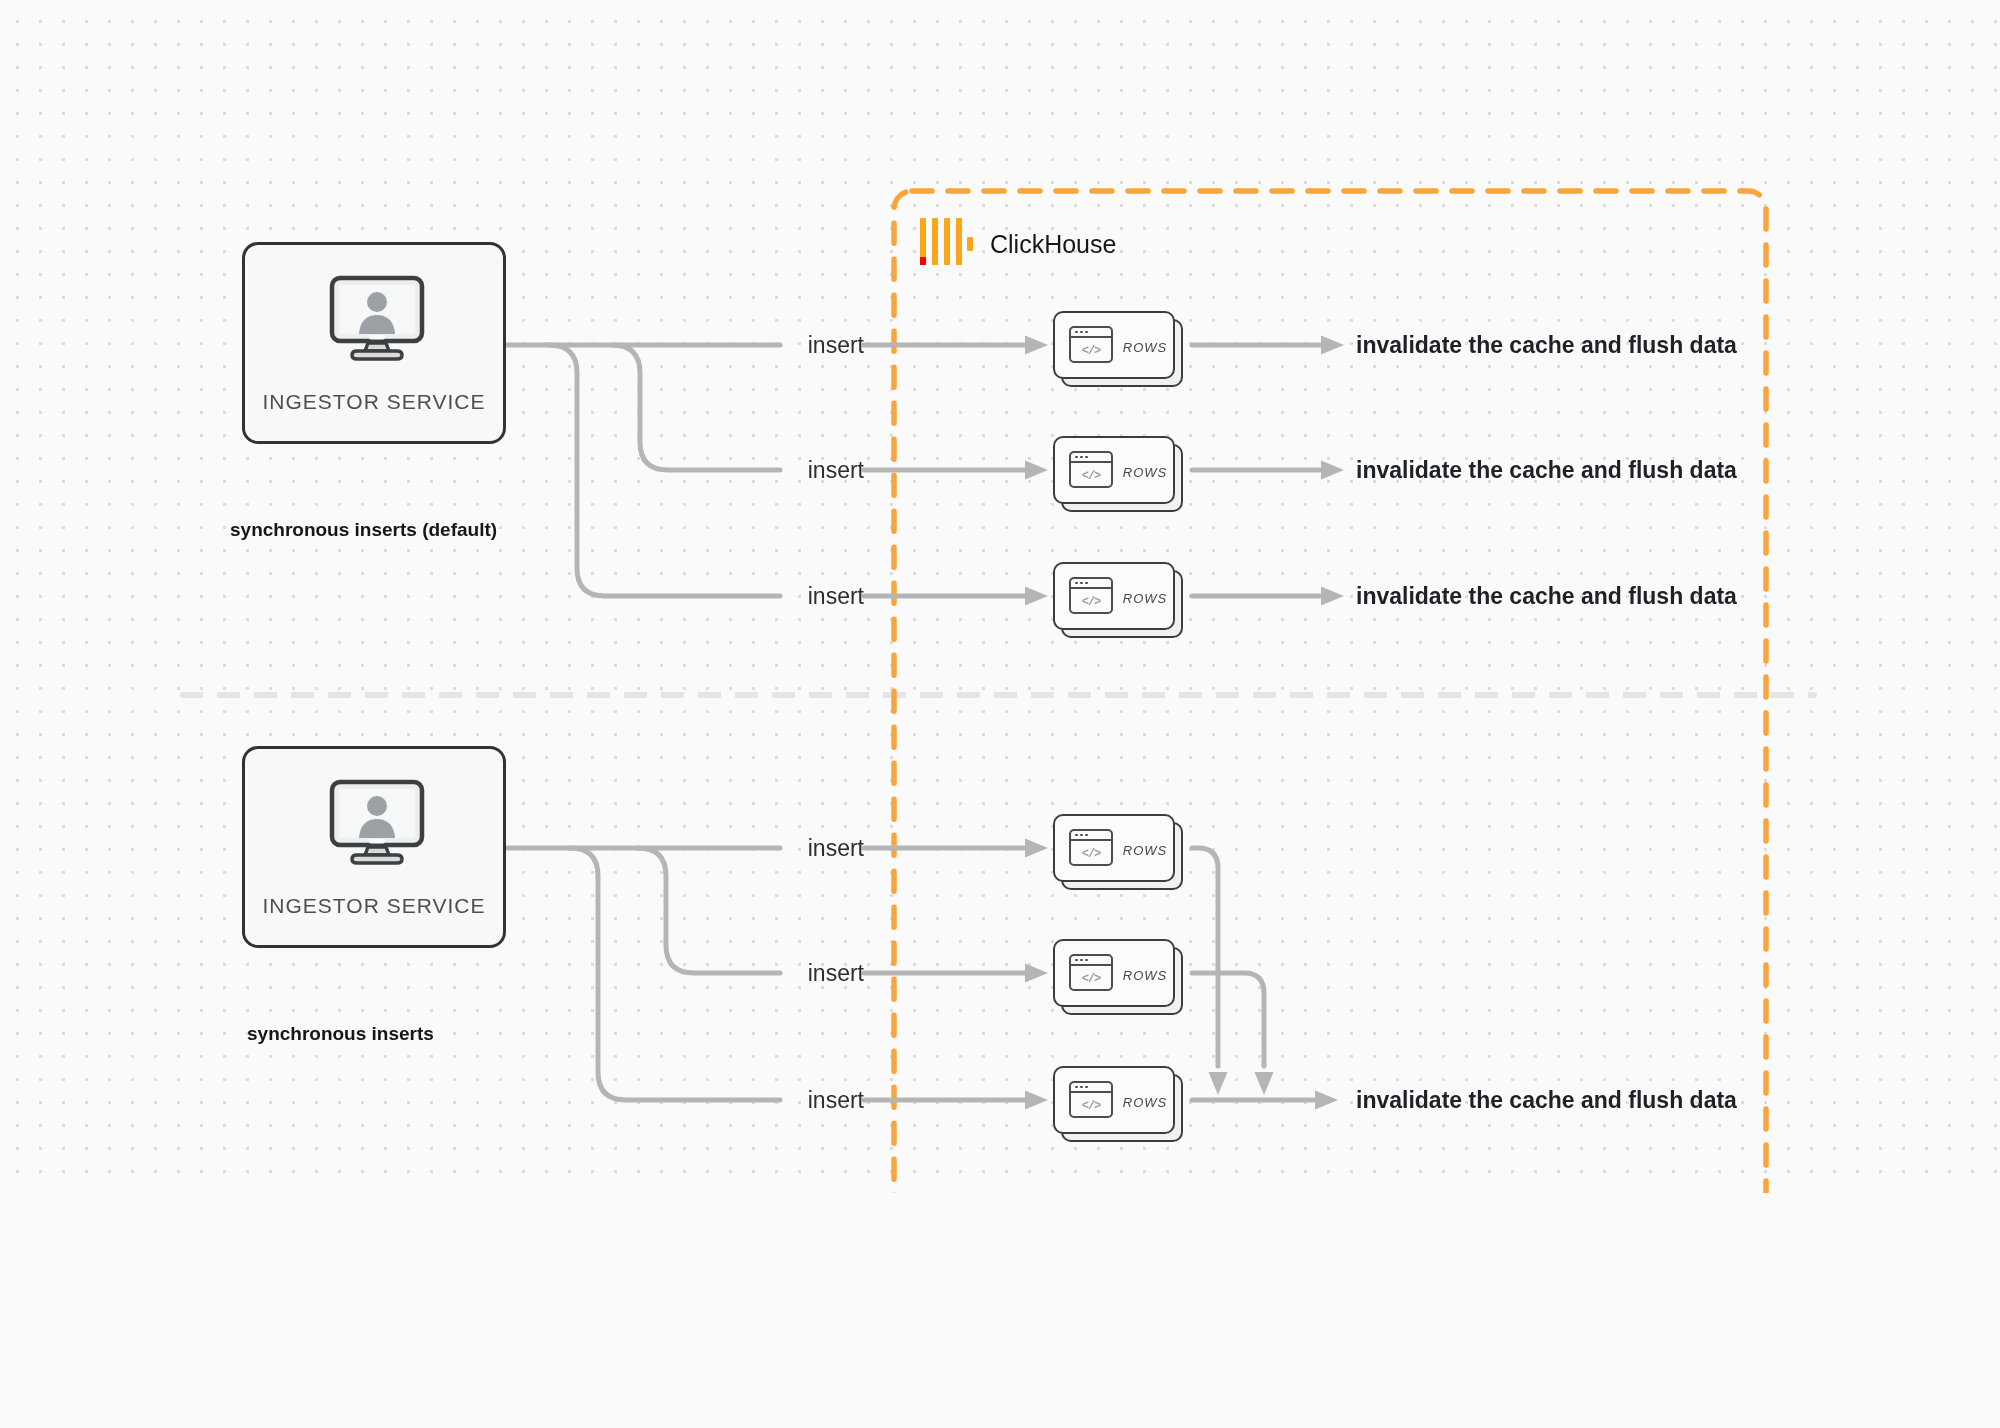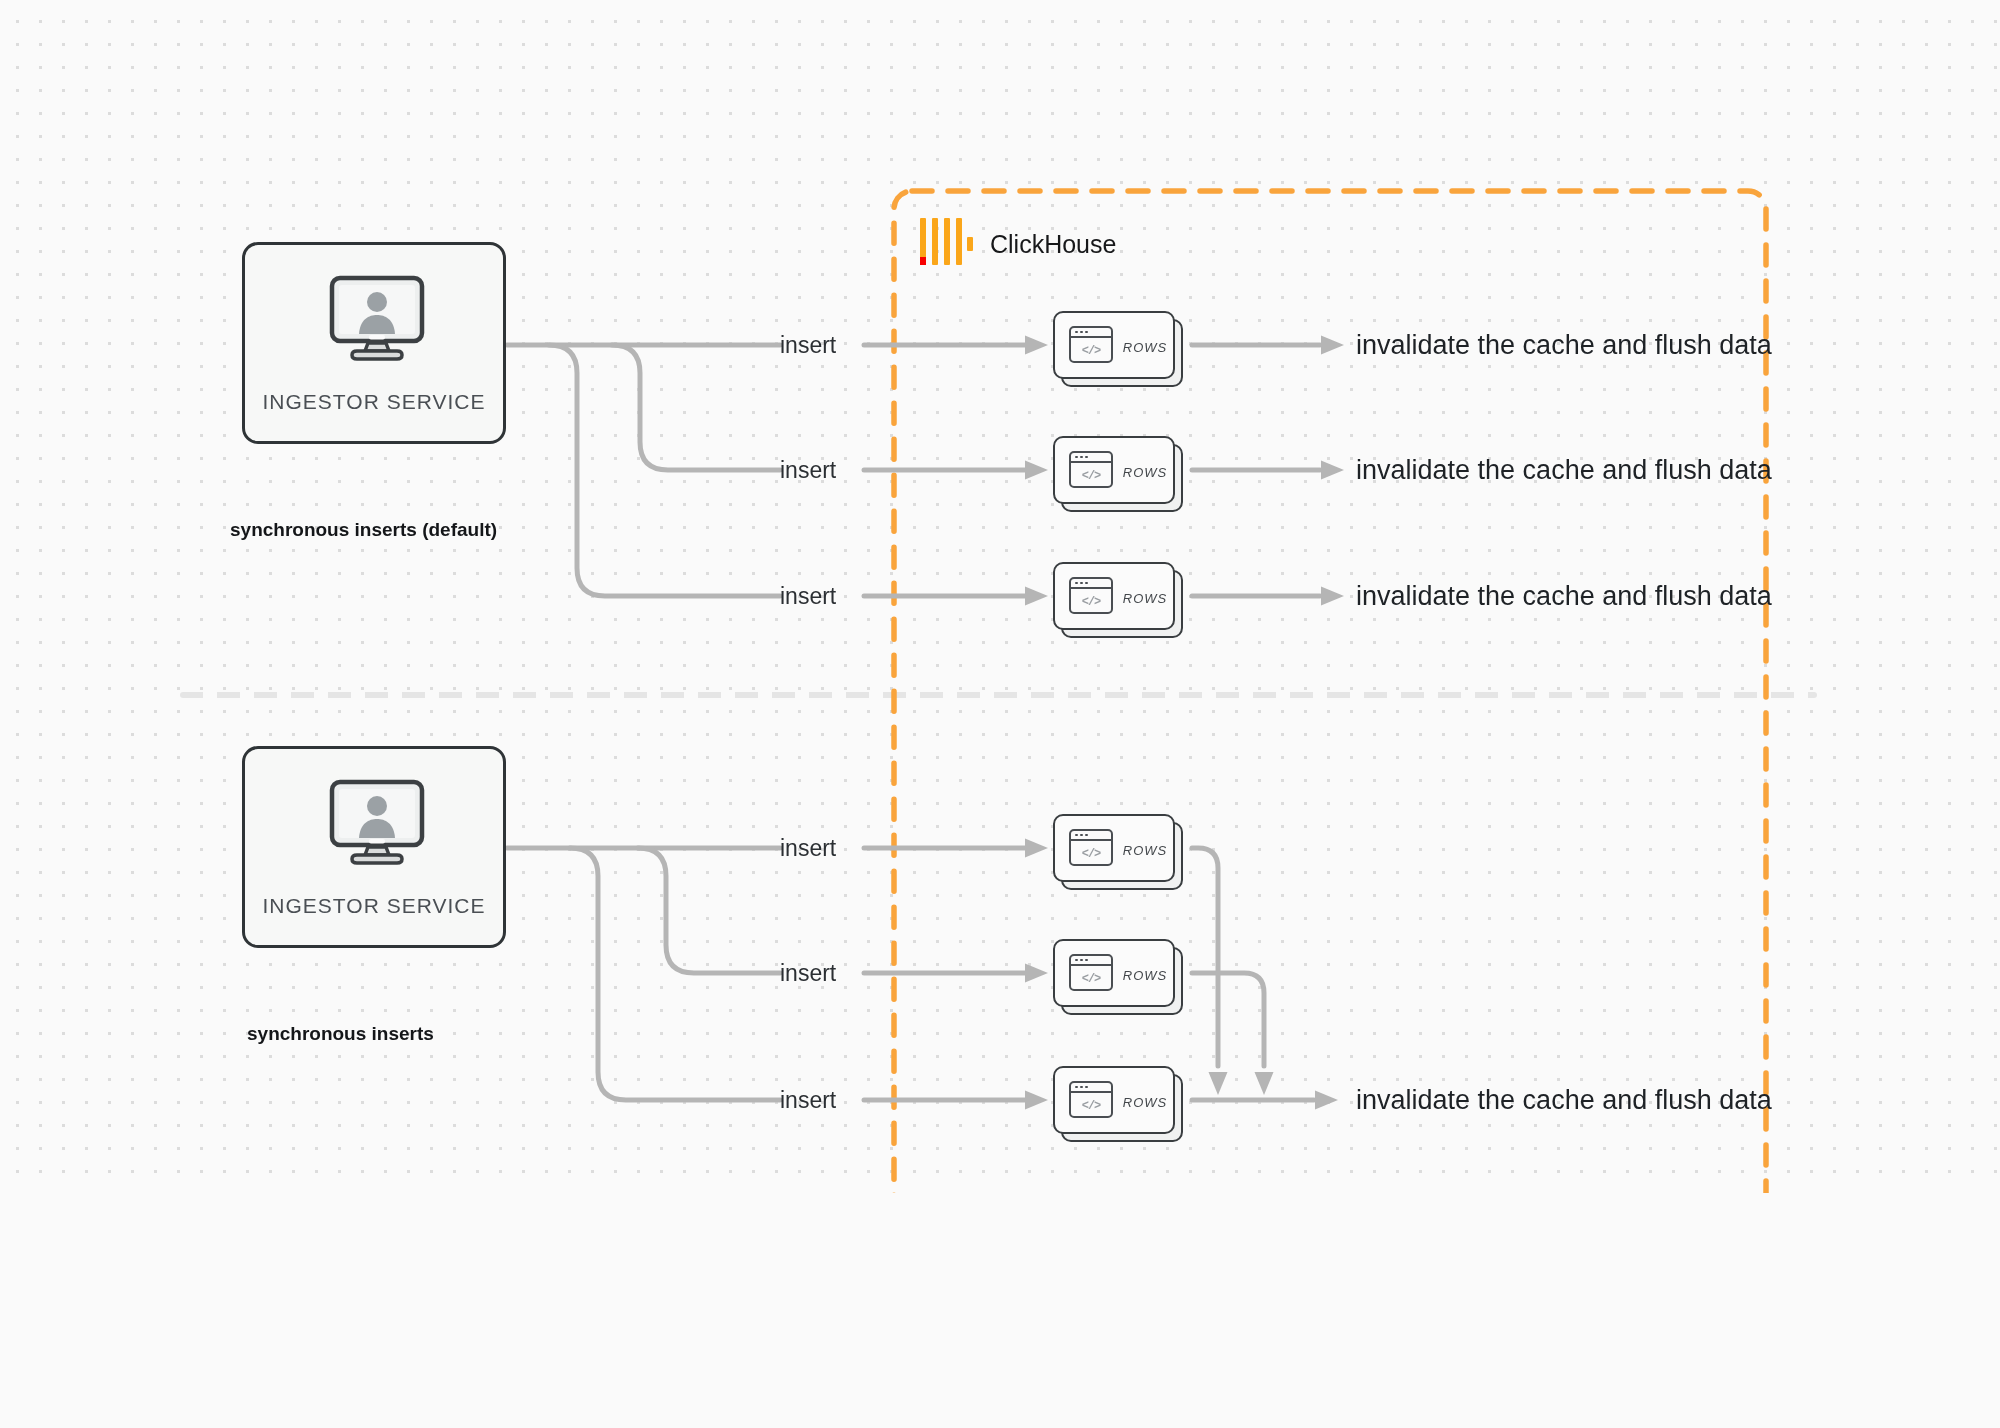--- a/index.html
+++ b/index.html
@@ -41,26 +41,26 @@
   .ch-bar{position:absolute;top:0;width:6px;height:47px;background:var(--logo-yellow,#faa61a);border-radius:1px;}
   .ch-bar-red{position:absolute;left:0;bottom:0;width:6px;height:8px;background:var(--logo-red,#f80000);}
   .ch-bar-short{position:absolute;left:47px;top:19px;width:6px;height:14px;background:var(--logo-yellow,#faa61a);border-radius:1px;}
   .ch-title{
     position:absolute;left:990px;top:229px;height:30px;line-height:30px;
     font-size:25px;font-weight:500;color:#17181a;white-space:nowrap;
   }
 
   
   .insert-label{
-    position:absolute;left:780px;width:84px;height:28px;line-height:28px;text-align:left;
+    position:absolute;left:780px;width:84px;height:28px;line-height:28px;text-align:right;
     font-size:23px;color:#2b2f33;
   }
   .result-label{
     position:absolute;left:1356px;height:28px;line-height:28px;
-    font-size:27px;color:#1e2226;white-space:nowrap;
+    font-size:23px;color:#1e2226;white-space:nowrap;font-weight:bold;
   }
 
   
   .node{position:absolute;left:1053px;width:131px;height:77px;}
   .node-shadow{
     position:absolute;left:8px;top:8px;width:122px;height:68px;box-sizing:border-box;
     background:#f0f1f1;border:2.5px solid #3a3e41;border-radius:10px;
   }
   .node-card{
     position:absolute;left:0;top:0;width:122px;height:68px;box-sizing:border-box;

